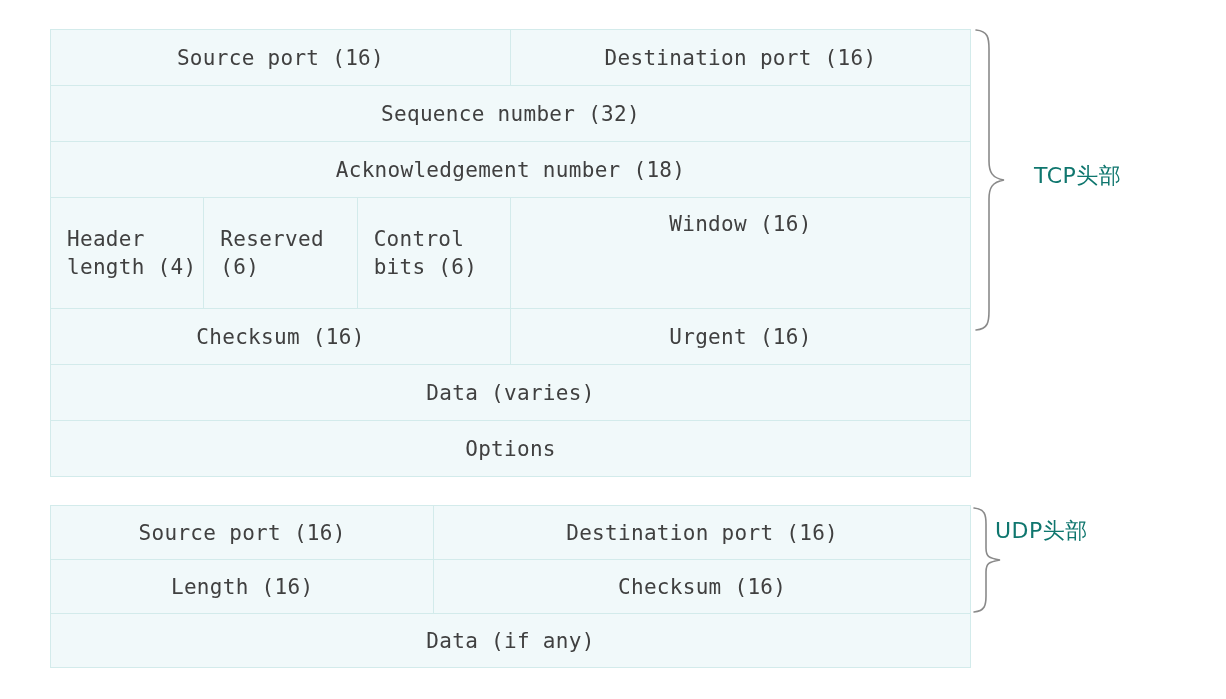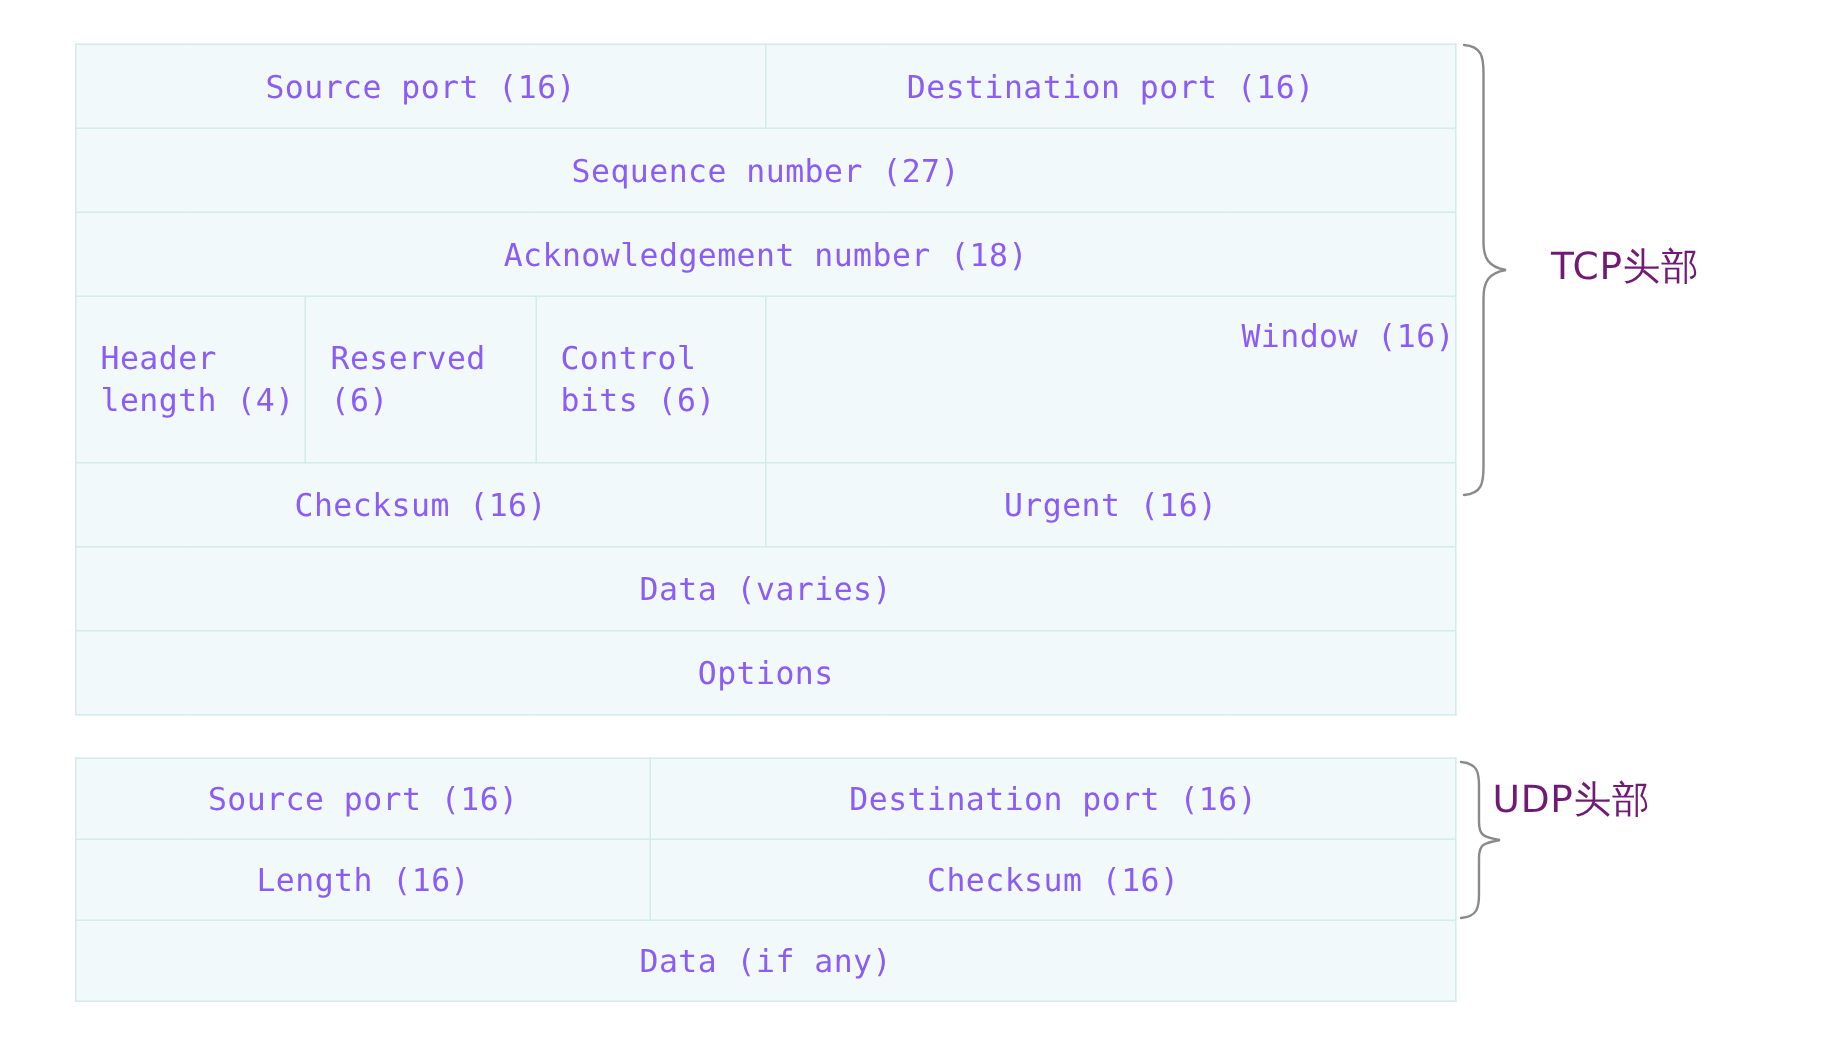--- a/index.html
+++ b/index.html
@@ -18,40 +18,39 @@
   
   .hdr-table {
     position: absolute;
     border-collapse: collapse;
     background: #f1f9fa;
     table-layout: fixed;
   }
   .hdr-table td {
     border: 1px solid #d3ebeb;
     background: #f1f9fa;
-    color: #8b5cf6;
+    color: #404040;
     text-align: center;
     vertical-align: middle;
     font-family: "DejaVu Sans Mono", "Liberation Mono", monospace;
     font-size: 21px;
     letter-spacing: 0.3px;
     padding: 0;
     white-space: nowrap;
   }
   .hdr-table td.left {
     text-align: left;
     white-space: normal;
     padding-left: 16px;
     line-height: 1.35;
     vertical-align: middle;
   }
   .hdr-table td.topalign {
     vertical-align: top;
     padding-top: 14px;
-    text-align: right;
   }
 
   
   #tcp-table {
     left: 50px;
     top: 29px;
     width: 921px;
   }
   #tcp-table td { height: 55px; }
   #tcp-table tr.tall td { height: 96px; }
@@ -68,43 +67,43 @@
   .brace {
     position: absolute;
     pointer-events: none;
   }
   .brace svg { display: block; overflow: visible; }
 
   
   .side-label {
     position: absolute;
     font-family: "DejaVu Sans Mono", "Liberation Mono", monospace;
-    font-size: 25px;
-    color: #701a75;
+    font-size: 22px;
+    color: #0f766e;
     line-height: 1.45;
     white-space: nowrap;
     letter-spacing: 0.5px;
   }
   .side-label .cn {
     font-family: "DejaVu Sans", "Liberation Sans", sans-serif;
   }
   #tcp-label { left: 1034px; top: 160px; }
   #udp-label { left: 995px; top: 515px; }
 </style>
 </head>
 <body>
 
 <table id="tcp-table" class="hdr-table">
   <tbody>
     <tr>
       <td colspan="6">Source port (16)</td>
       <td colspan="6">Destination port (16)</td>
     </tr>
     <tr>
-      <td colspan="12">Sequence number (27)</td>
+      <td colspan="12">Sequence number (32)</td>
     </tr>
     <tr>
       <td colspan="12">Acknowledgement number (18)</td>
     </tr>
     <tr class="tall">
       <td colspan="2" class="left">Header length (4)</td>
       <td colspan="2" class="left">Reserved (6)</td>
       <td colspan="2" class="left">Control bits (6)</td>
       <td colspan="6" class="topalign">Window (16)</td>
     </tr>

